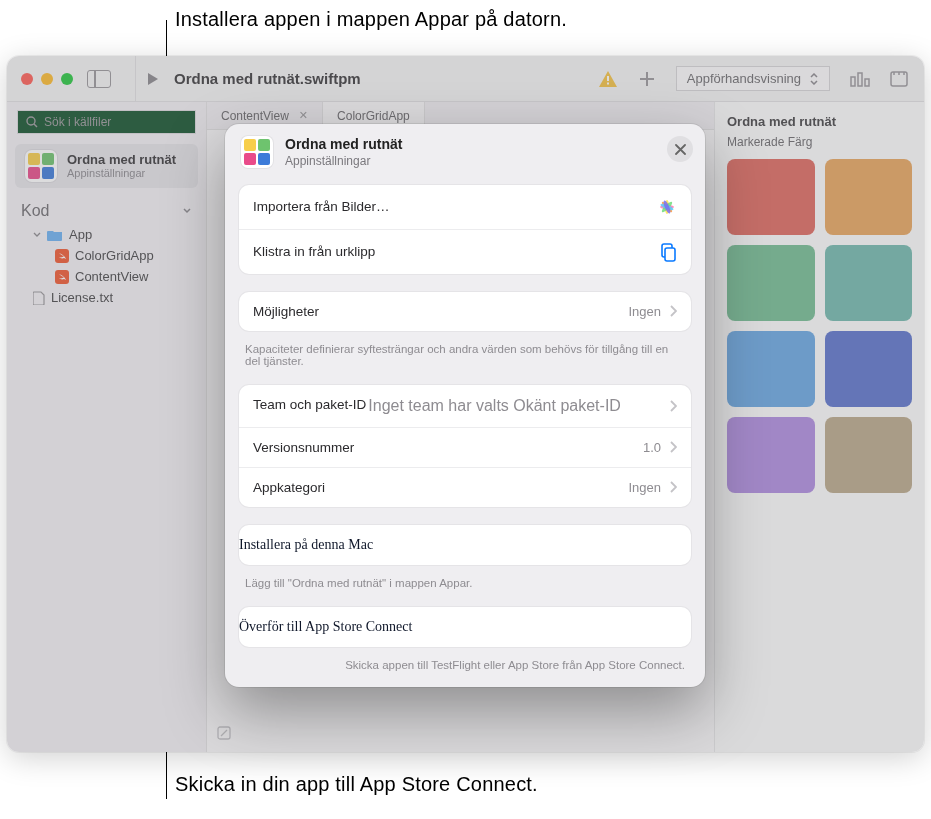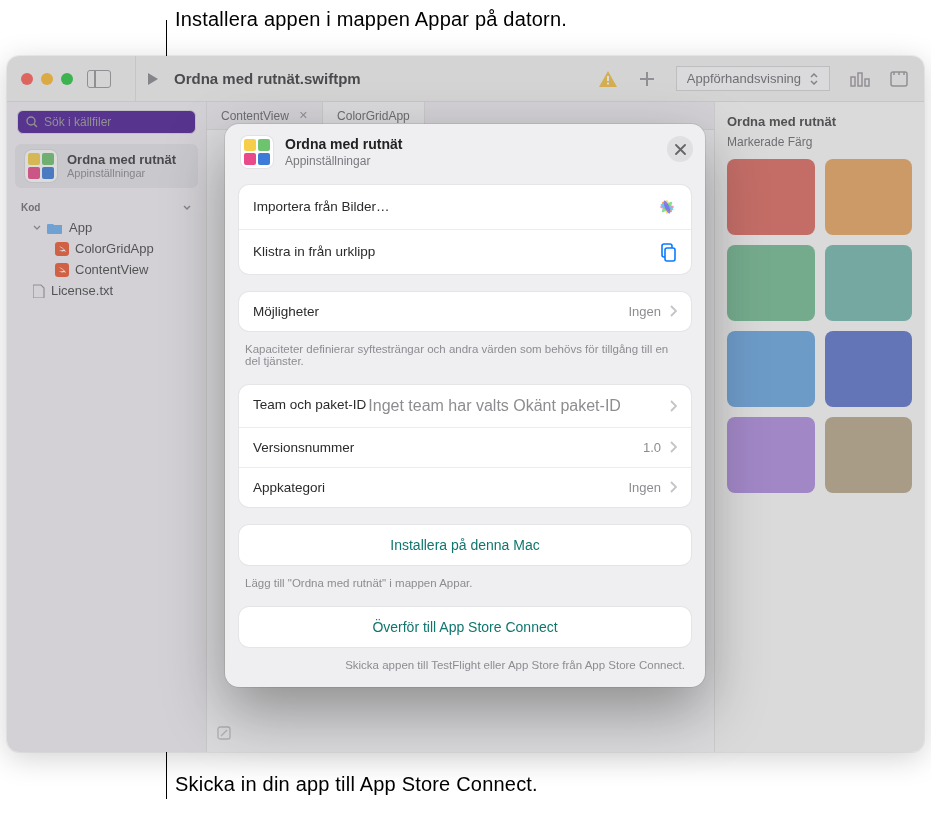--- a/index.html
+++ b/index.html
@@ -62,42 +62,42 @@
   .dropdown-btn svg{display:block;}
 
   .body { display:flex; height: calc(100% - 46px); }
   .sidebar {
     width: 200px; background:#f3f1f4; border-right:1px solid #e4e3e5;
     display:flex; flex-direction:column;
   }
   .search-wrap { padding:8px 10px; }
   .search {
     width:100%; display:flex; align-items:center; gap:6px;
-    border:1px solid #dcdadd; border-radius:6px;
-    padding:4px 8px; background:#4c1d95; font-size:12px; color:#9b999d;
+    border:1px solid #dcdadd; border-radius:0;
+    padding:4px 8px; background:#14532d; font-size:12px; color:#9b999d;
   }
   .search svg{flex:none;}
   .project-row {
     display:flex; align-items:center; gap:10px; padding:6px 10px; margin:2px 8px;
     border-radius:6px;
   }
   .project-row.sel { background:#e6e4e9; }
   .app-icon-sm {
     width:32px; height:32px; border-radius:7px; background:#fff;
     display:grid; grid-template-columns:1fr 1fr; grid-template-rows:1fr 1fr;
     padding:3px; gap:2px; box-shadow:0 0 0 1px rgba(0,0,0,0.05);
   }
   .app-icon-sm div{border-radius:2px;}
   .ai-a{background:#f7ce4a;} .ai-b{background:#6ec36e;} .ai-c{background:#e94b8a;} .ai-d{background:#3d7bd9;}
   .proj-labels{display:flex;flex-direction:column;line-height:1.2;}
   .proj-title{font-size:13px;font-weight:600;color:#3a393c;}
   .proj-sub{font-size:11px;color:#8c8a8f;}
   .section-head{
     display:flex;align-items:center;justify-content:space-between;
-    padding:12px 14px 4px; font-size:10px; font-weight:700; color:#6f6d72;
+    padding:12px 14px 4px; font-size:16px; font-weight:400; color:#6f6d72;
   }
   .tree{padding:0 6px;}
   .tree-row{
     display:flex;align-items:center;gap:6px;padding:3px 8px;border-radius:5px;
     font-size:13px;color:#48474a;
   }
   .tree-row.indent1{padding-left:20px;}
   .tree-row.indent2{padding-left:42px;}
   .folder-ic svg,.swift-ic svg,.doc-ic svg{display:block;flex:none;}
 
@@ -158,22 +158,23 @@
   .row .left{display:flex;flex-direction:row;gap:2px;}
   .row .sub{font-size:16px;color:#8e8c91;}
   .row .right{display:flex;align-items:center;gap:8px;color:#8e8c91;font-size:13px;}
   .row .right svg{display:block;}
   .chev-r{color:#c4c3c7;}
   .footer-note{
     font-size:11.5px;color:#8e8c91;padding:6px 20px 12px;
   }
   .action-btn{
     margin:6px 14px; background:#fff; border-radius:10px;
-    padding:12px 0; text-align:center; font-size:14px; color:#0f766e;
+    padding:12px 0; font-size:14px; color:#0f172a;
     box-shadow:0 0 0 1px rgba(0,0,0,0.04);
+    font-family:Liberation Serif, serif;
   }
   .gap{height:6px;}
 </style>
 </head>
 <body>
 
 <div class="callout callout-top">Installera appen i mappen Appar på datorn.</div>
 <div class="callout callout-bottom">Skicka in din app till App Store Connect.</div>
 <div class="callout-line line-top-v"></div>
 <div class="callout-line line-top-h"></div>

